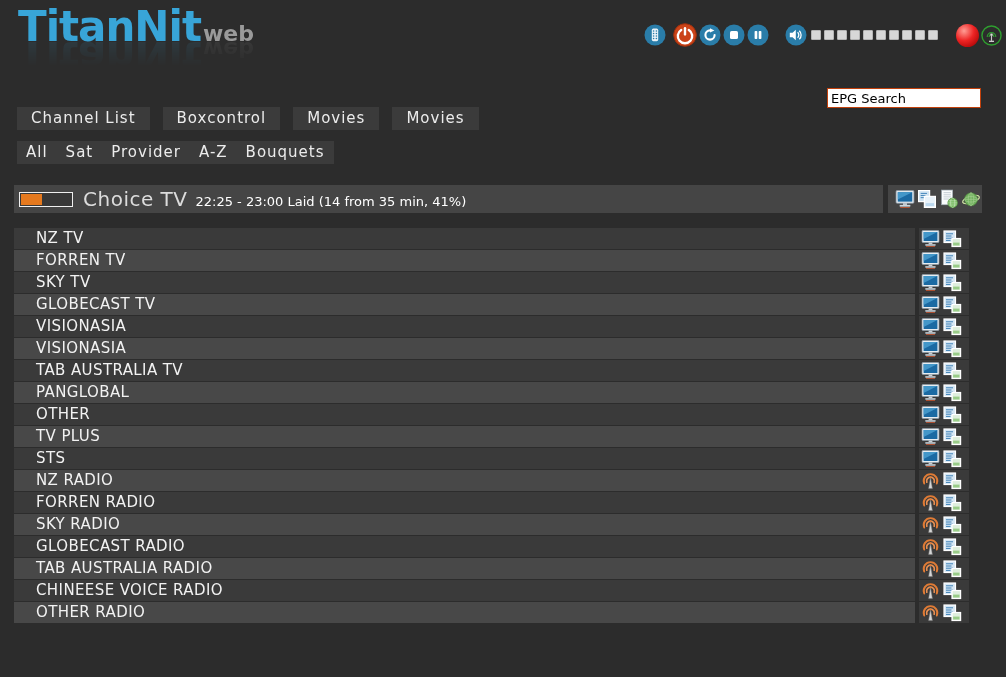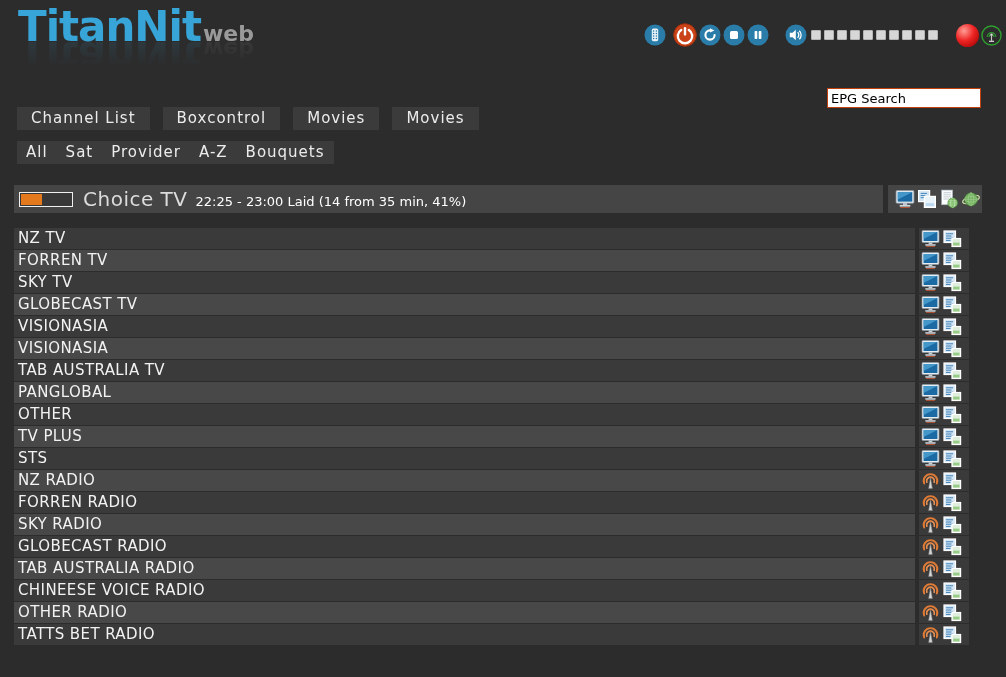--- a/index.html
+++ b/index.html
@@ -46,21 +46,21 @@
   .progress-fill{position:absolute;left:1px;top:1px;bottom:1px;background:#e5791e;width:41%}
   .now-channel{font-size:20px;color:#dcdcdc;letter-spacing:.5px;margin-right:8px;white-space:nowrap}
   .now-epg{font-size:13px;color:#fff;margin-top:4px;white-space:nowrap}
   .now-icons{width:94px;height:28px;background:#454545;display:flex;align-items:center;
     gap:2px;padding-left:7px;box-sizing:border-box}
   .bic{display:inline-flex;cursor:pointer}
   
   .channel-list{position:absolute;left:14px;top:228px}
   .channel-row{display:flex;gap:4px;margin-bottom:1px;height:21px}
   .row-name{width:901px;background:#3a3a3a;color:#f2f2f2;font-size:15px;letter-spacing:.4px;
-    line-height:21px;padding-left:4px;box-sizing:border-box;white-space:nowrap;
+    line-height:21px;padding-left:22px;box-sizing:border-box;white-space:nowrap;
     overflow:hidden;cursor:pointer}
   .channel-row:nth-child(even) .row-name{background:#484848}
   .row-icons{width:50px;background:#3a3a3a;display:flex;align-items:center;gap:3px;
     padding-left:2px;box-sizing:border-box}
   .ric{display:inline-flex;cursor:pointer}
   svg{display:block}
 </style>
 </head>
 <body>
 
@@ -626,35 +626,13 @@
       <span class="ric">
         <svg width="19" height="19" viewBox="0 0 19 19">
             <rect x="1" y="2" width="11.5" height="11.5" fill="#d6e7f4" stroke="#fff" stroke-width="1.2"></rect>
             <path d="M3 4.8h7M3 7h5.5M3 9.2h7M3 11.4h4.5" stroke="#3c7fb5" stroke-width="1"></path>
             <rect x="9" y="9.5" width="8.6" height="8" fill="#dfeedd" stroke="#fff" stroke-width="1.2"></rect>
             <rect x="10.1" y="13.6" width="6.4" height="2.9" fill="#99cc88"></rect>
           </svg>
       </span>
     </div>
   </div>
-    <div class="channel-row type-radio">
-    <div class="row-name">TATTS BET RADIO</div>
-    <div class="row-icons">
-
-      <span class="ric radio-glyph">
-        <svg width="19" height="19" viewBox="0 0 19 19">
-            <path d="M3.2 12.5A6.8 6.8 0 1 1 15.8 12.5" fill="none" stroke="#e07b35" stroke-width="1.9" stroke-linecap="round"></path>
-            <path d="M5.8 11.2A3.9 3.9 0 1 1 13.2 11.2" fill="none" stroke="#e89054" stroke-width="1.7" stroke-linecap="round"></path>
-            <polygon points="9.5,6.6 7.6,17.6 11.4,17.6" fill="#d6d6d6" stroke="#7d7d7d" stroke-width=".5"></polygon>
-            <circle cx="9.5" cy="6.3" r="1" fill="#e07b35"></circle>
-          </svg>
-      </span>
-      <span class="ric">
-        <svg width="19" height="19" viewBox="0 0 19 19">
-            <rect x="1" y="2" width="11.5" height="11.5" fill="#d6e7f4" stroke="#fff" stroke-width="1.2"></rect>
-            <path d="M3 4.8h7M3 7h5.5M3 9.2h7M3 11.4h4.5" stroke="#3c7fb5" stroke-width="1"></path>
-            <rect x="9" y="9.5" width="8.6" height="8" fill="#dfeedd" stroke="#fff" stroke-width="1.2"></rect>
-            <rect x="10.1" y="13.6" width="6.4" height="2.9" fill="#99cc88"></rect>
-          </svg>
-      </span>
-    </div>
-  </div>
   </div>
 
 </body></html>

